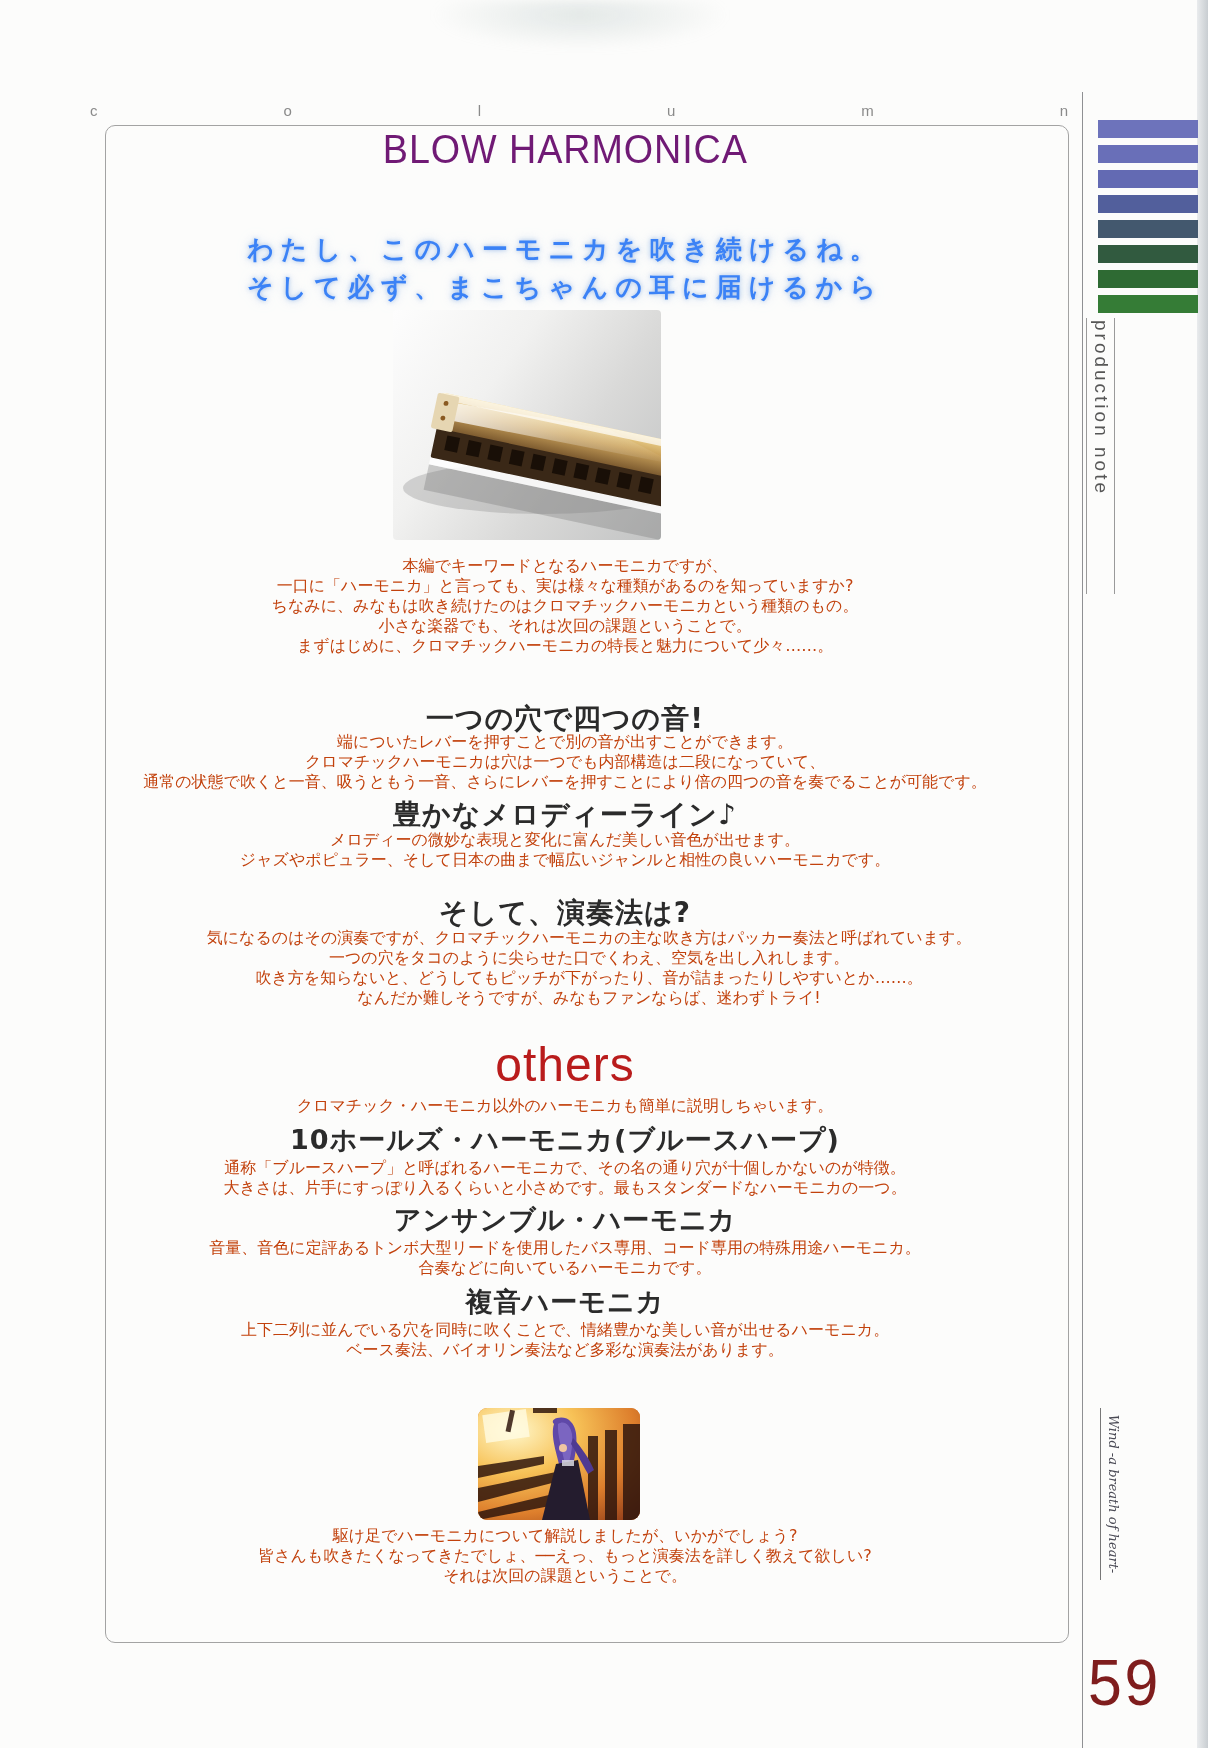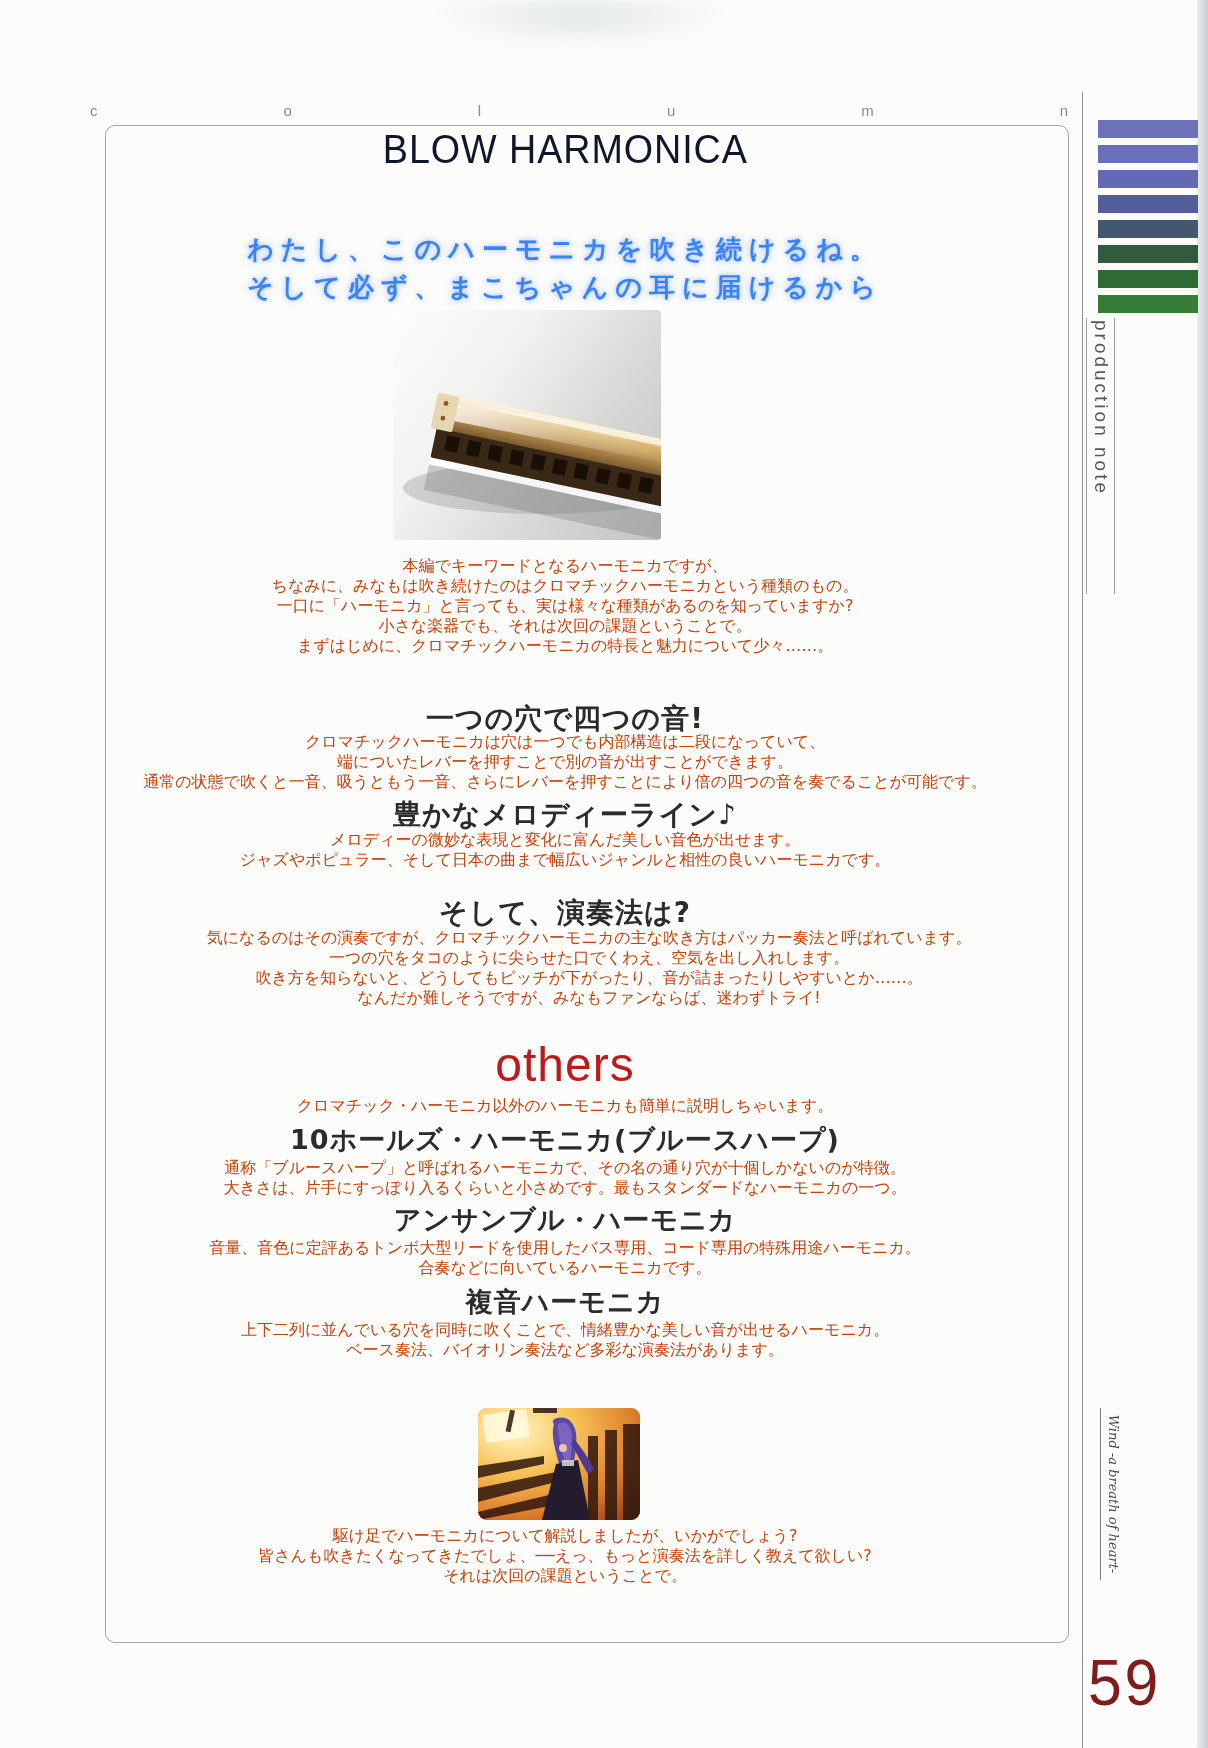--- a/index.html
+++ b/index.html
@@ -21,21 +21,21 @@
   
   .frame{left:105px;top:125px;width:962px;height:1516px;
     border:1px solid #a3a3a3;border-radius:10px;background:transparent;}
   
   .column-letters{left:90px;top:102px;width:978px;display:flex;
     justify-content:space-between;color:#8a8a8a;font-size:15px;
     font-family:"Liberation Sans",sans-serif;}
   .column-letters span{display:block;}
   
   .block{left:105px;width:920px;text-align:center;}
-  .title{top:126px;color:#0f172a;font-weight:300;font-size:41px;
+  .title{top:126px;color:#701a75;font-weight:300;font-size:41px;
     font-family:"Liberation Sans",sans-serif;}
   .title span{display:inline-block;transform:scaleX(.92);letter-spacing:1px;}
   .tagline{top:230px;font-size:26px;font-weight:bold;letter-spacing:7px;
     line-height:38px;color:#3b82f6;
     text-shadow:0 0 4px rgba(155,185,230,.9),0 0 11px rgba(175,205,240,.65);
     filter:blur(.4px);}
   .body-text{font-size:16px;line-height:20px;color:#c2410c;}
   .lead{top:556px;}
   .heading{font-size:28px;font-weight:600;color:#2b2b2b;letter-spacing:1px;}
   .h1{top:700px;} .b1{top:732px;}
@@ -140,30 +140,30 @@
 
       <rect x="-16" y="6" width="22" height="36" rx="2" fill="#e6d6b2"></rect>
       <circle cx="-6" cy="15" r="2.4" fill="#8a5a22"></circle>
       <circle cx="-6" cy="30" r="2.4" fill="#8a5a22"></circle>
     </g>
   </svg>
 </div>
 
 <div class="abs block body-text lead">
   <div>本編でキーワードとなるハーモニカですが、</div>
+  <div>一口に「ハーモニカ」と言っても、実は様々な種類があるのを知っていますか?</div>
   <div>ちなみに、みなもは吹き続けたのはクロマチックハーモニカという種類のもの。</div>
-  <div>一口に「ハーモニカ」と言っても、実は様々な種類があるのを知っていますか?</div>
   <div>小さな楽器でも、それは次回の課題ということで。</div>
   <div>まずはじめに、クロマチックハーモニカの特長と魅力について少々……。</div>
 </div>
 
 <div class="abs block heading h1">一つの穴で四つの音!</div>
 <div class="abs block body-text b1">
+  <div>端についたレバーを押すことで別の音が出すことができます。</div>
   <div>クロマチックハーモニカは穴は一つでも内部構造は二段になっていて、</div>
-  <div>端についたレバーを押すことで別の音が出すことができます。</div>
   <div>通常の状態で吹くと一音、吸うともう一音、さらにレバーを押すことにより倍の四つの音を奏でることが可能です。</div>
 </div>
 
 <div class="abs block heading h2">豊かなメロディーライン♪</div>
 <div class="abs block body-text b2">
   <div>メロディーの微妙な表現と変化に富んだ美しい音色が出せます。</div>
   <div>ジャズやポピュラー、そして日本の曲まで幅広いジャンルと相性の良いハーモニカです。</div>
 </div>
 
 <div class="abs block heading h3">そして、演奏法は?</div>

